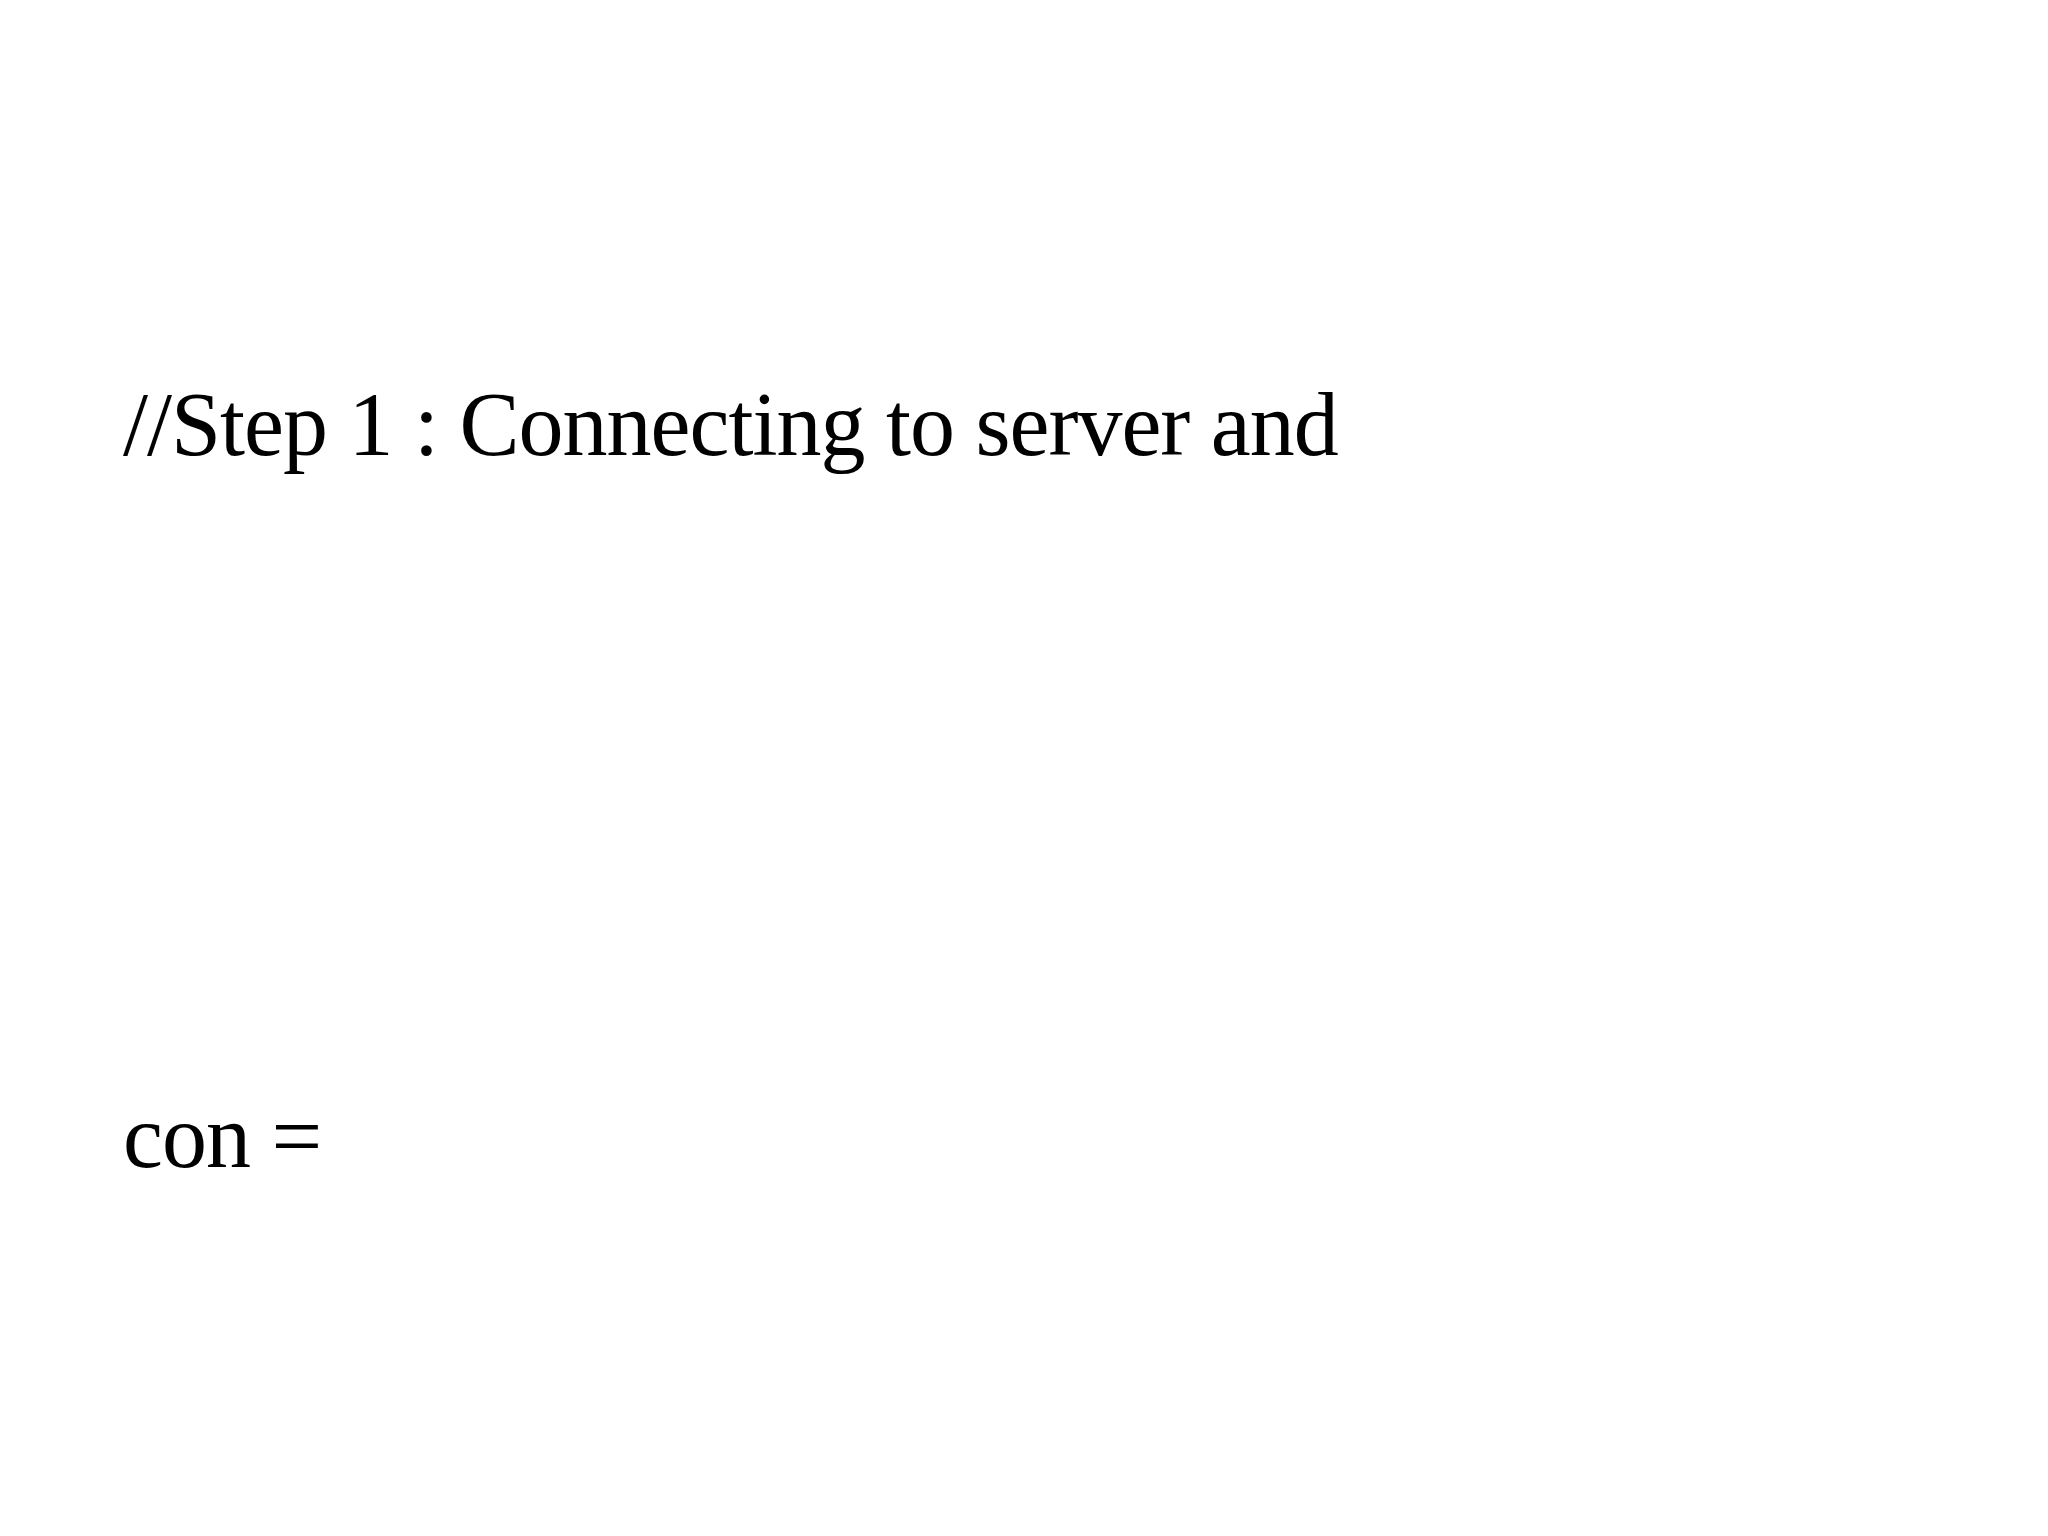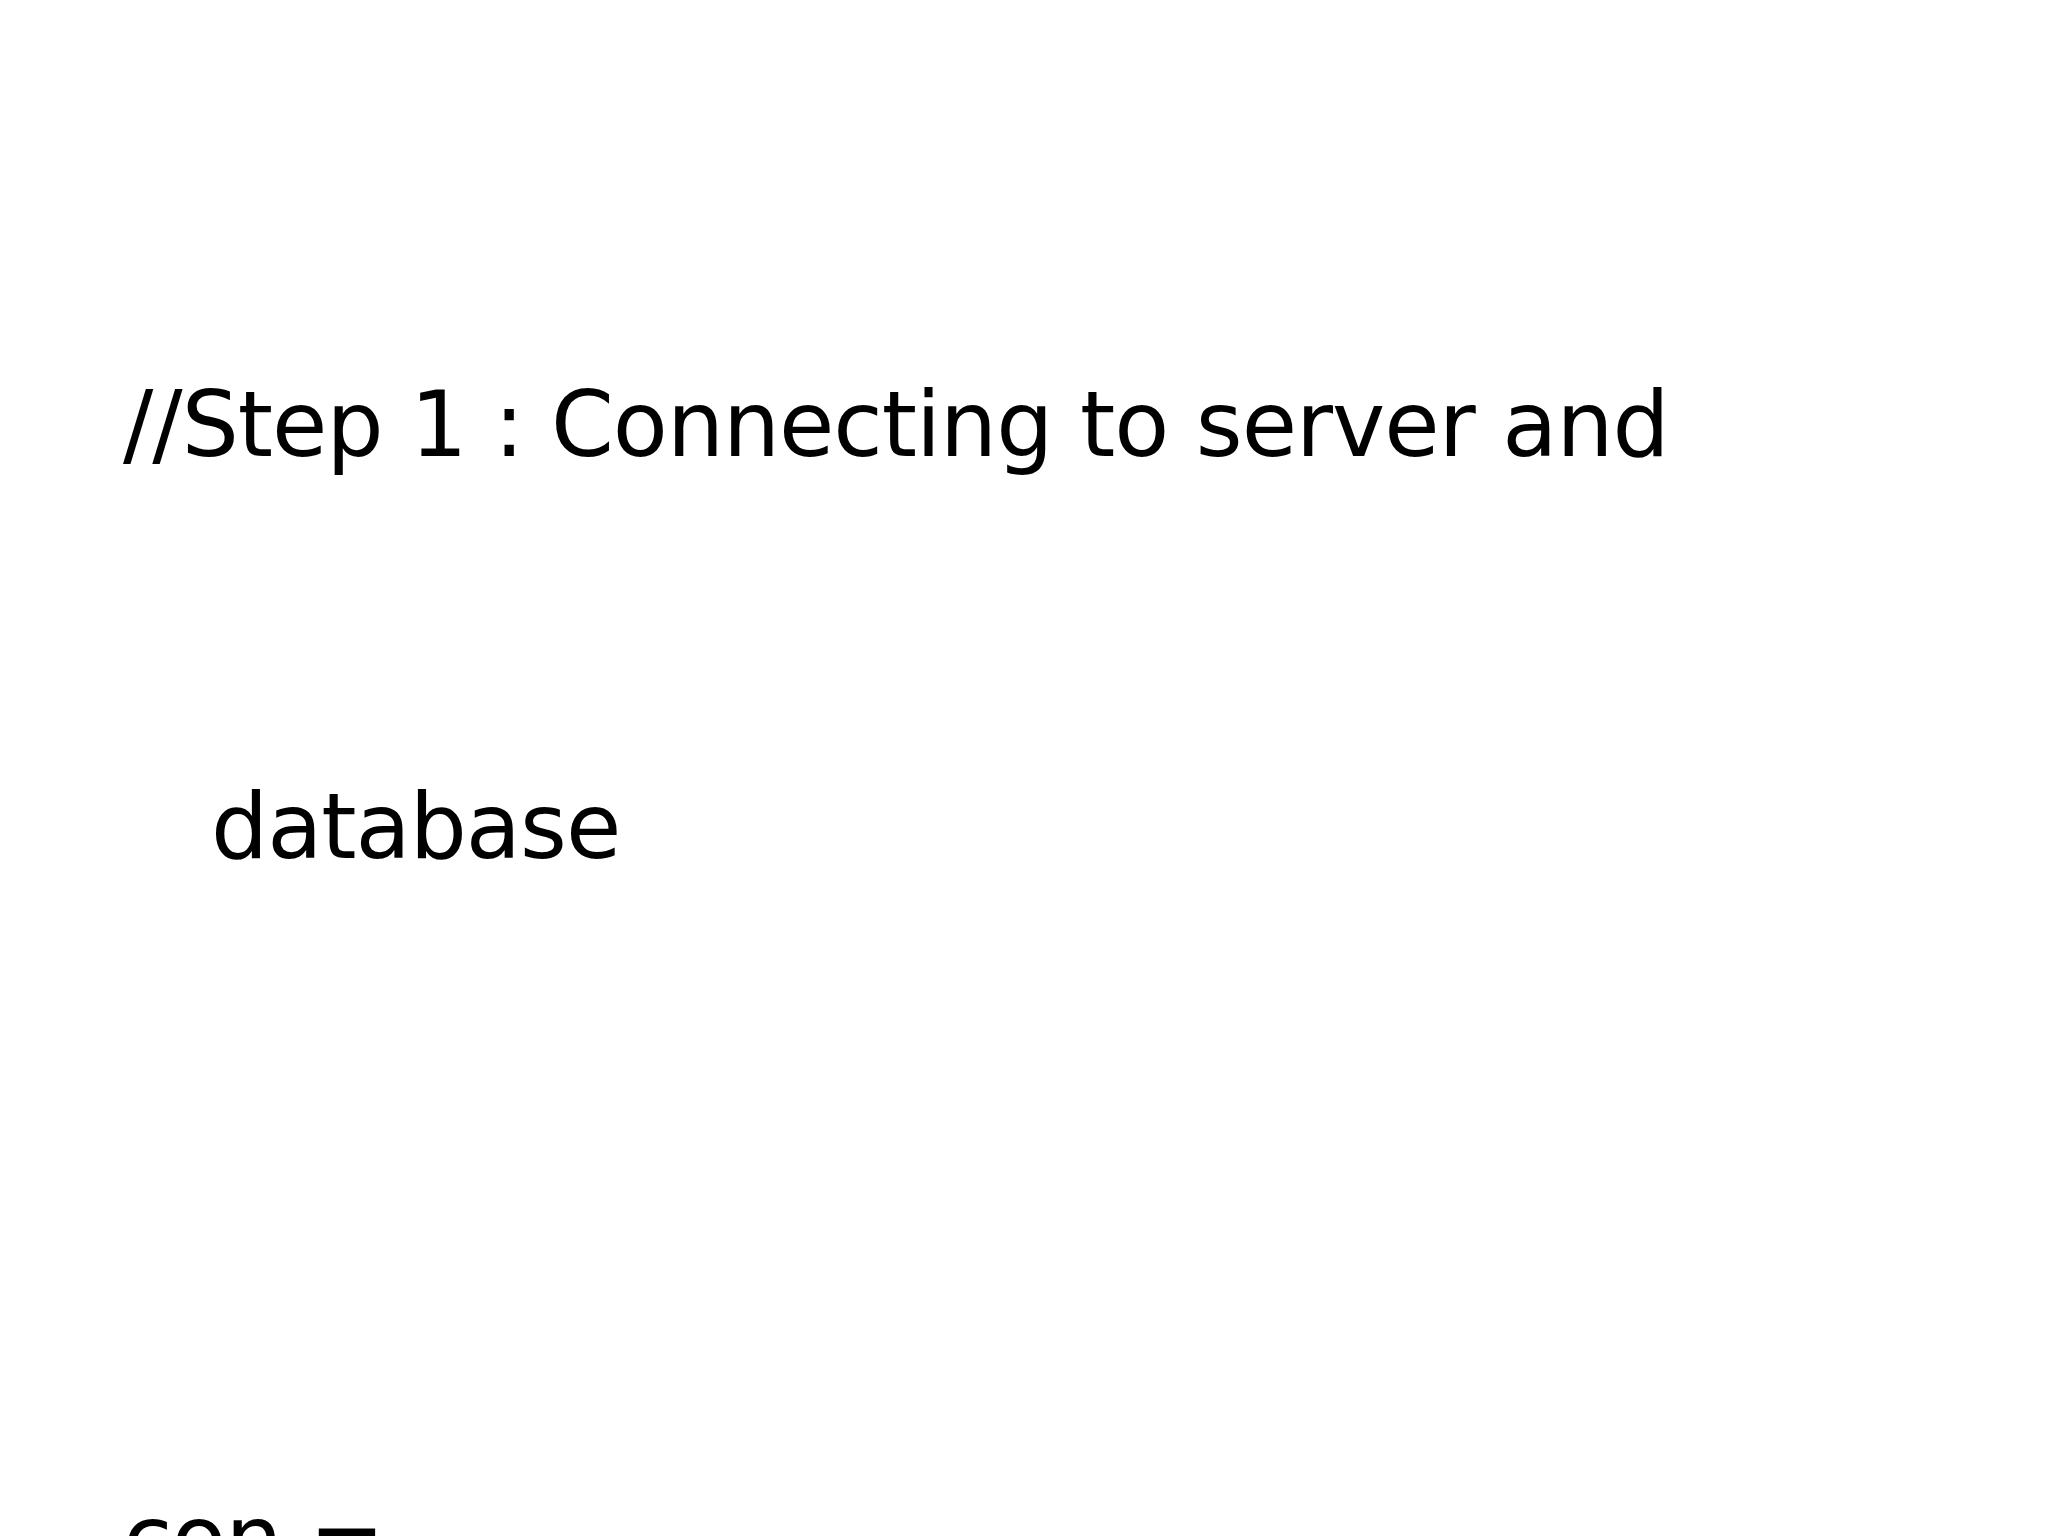--- a/index.html
+++ b/index.html
@@ -22,20 +22,21 @@
     left: 0;
     width: 2048px;
   }
   .para {
     margin: 0 0 42px 0;
     font-size: 90px;
     line-height: 134px;
     font-weight: 400;
     letter-spacing: -1px;
     white-space: pre;
+    font-family: Liberation Serif, serif;
   }
   .para:last-child {
     margin-bottom: 0;
   }
   .line {
     display: block;
   }
   .line-first {
     padding-left: 123px;
   }
@@ -44,21 +45,20 @@
   }
 </style>
 </head>
 <body>
 
 <div class="slide">
   <div class="textbox">
 
     <div class="para">
       <span class="line line-first">//Step 1 : Connecting to server and</span>
-      <span class="line line-hang">database</span>
     </div>
 
     <div class="para">
       <span class="line line-first">con =</span>
       
       
     </div>
 
   </div>
 </div>

